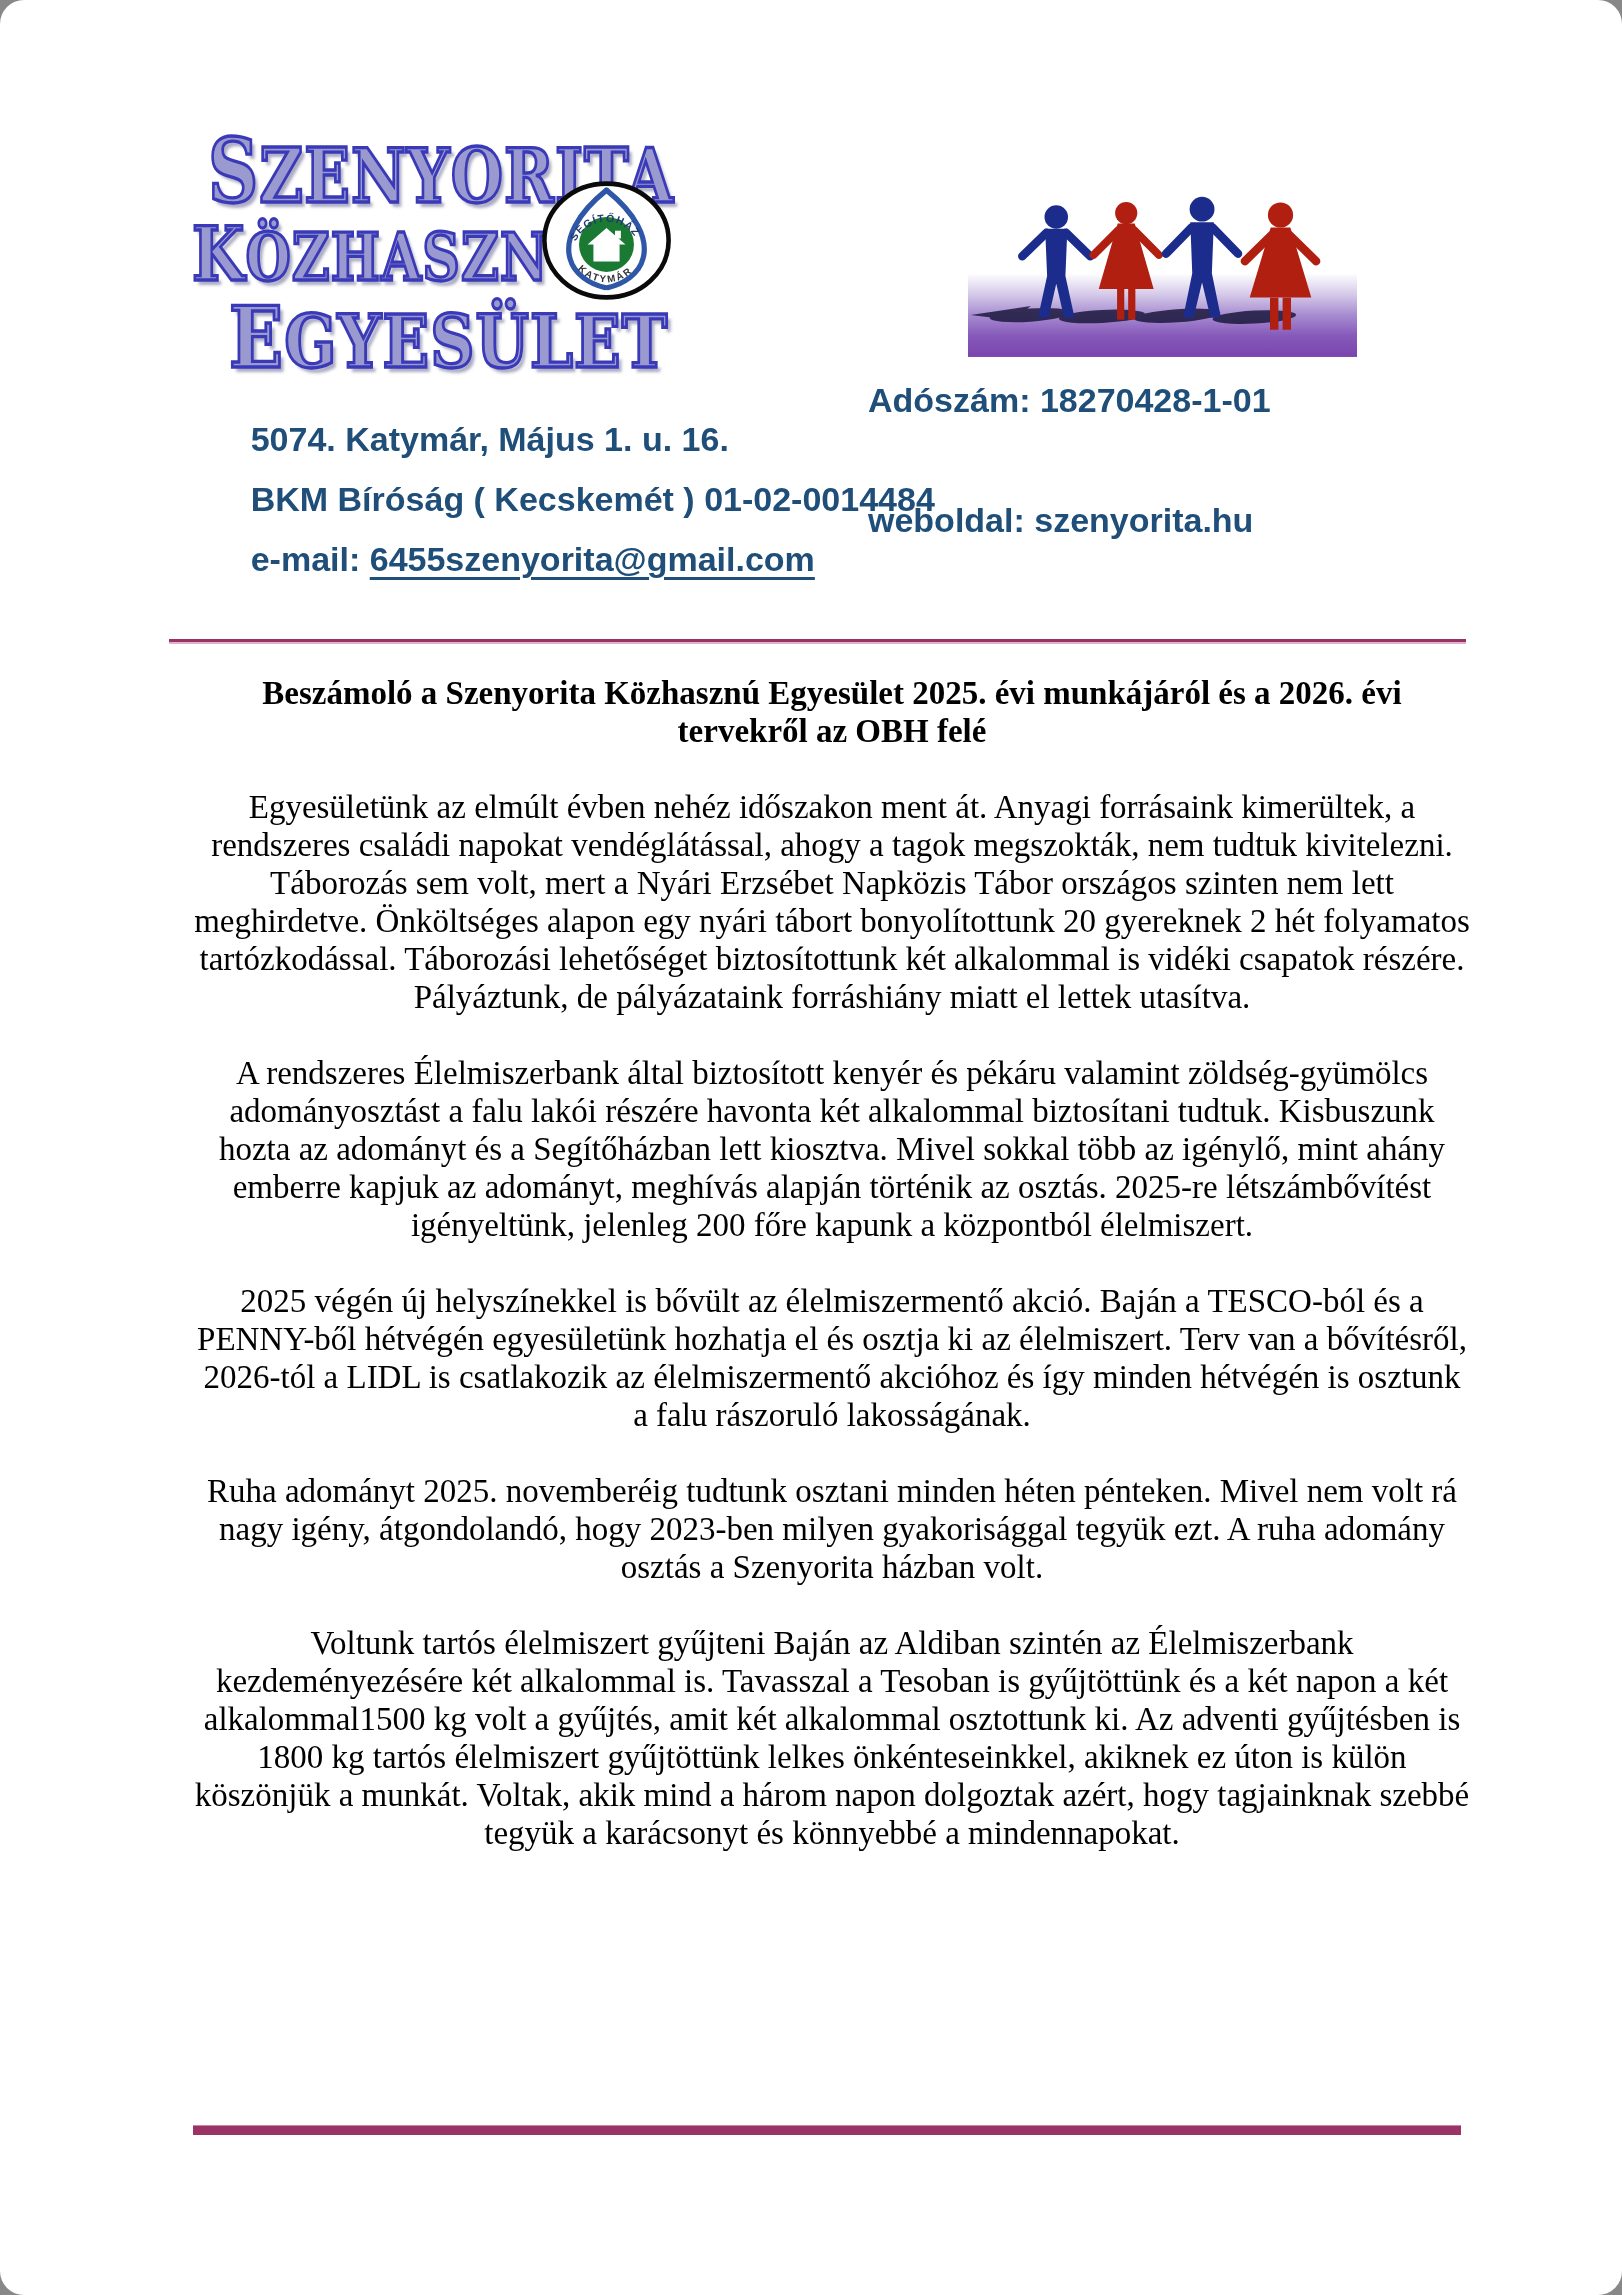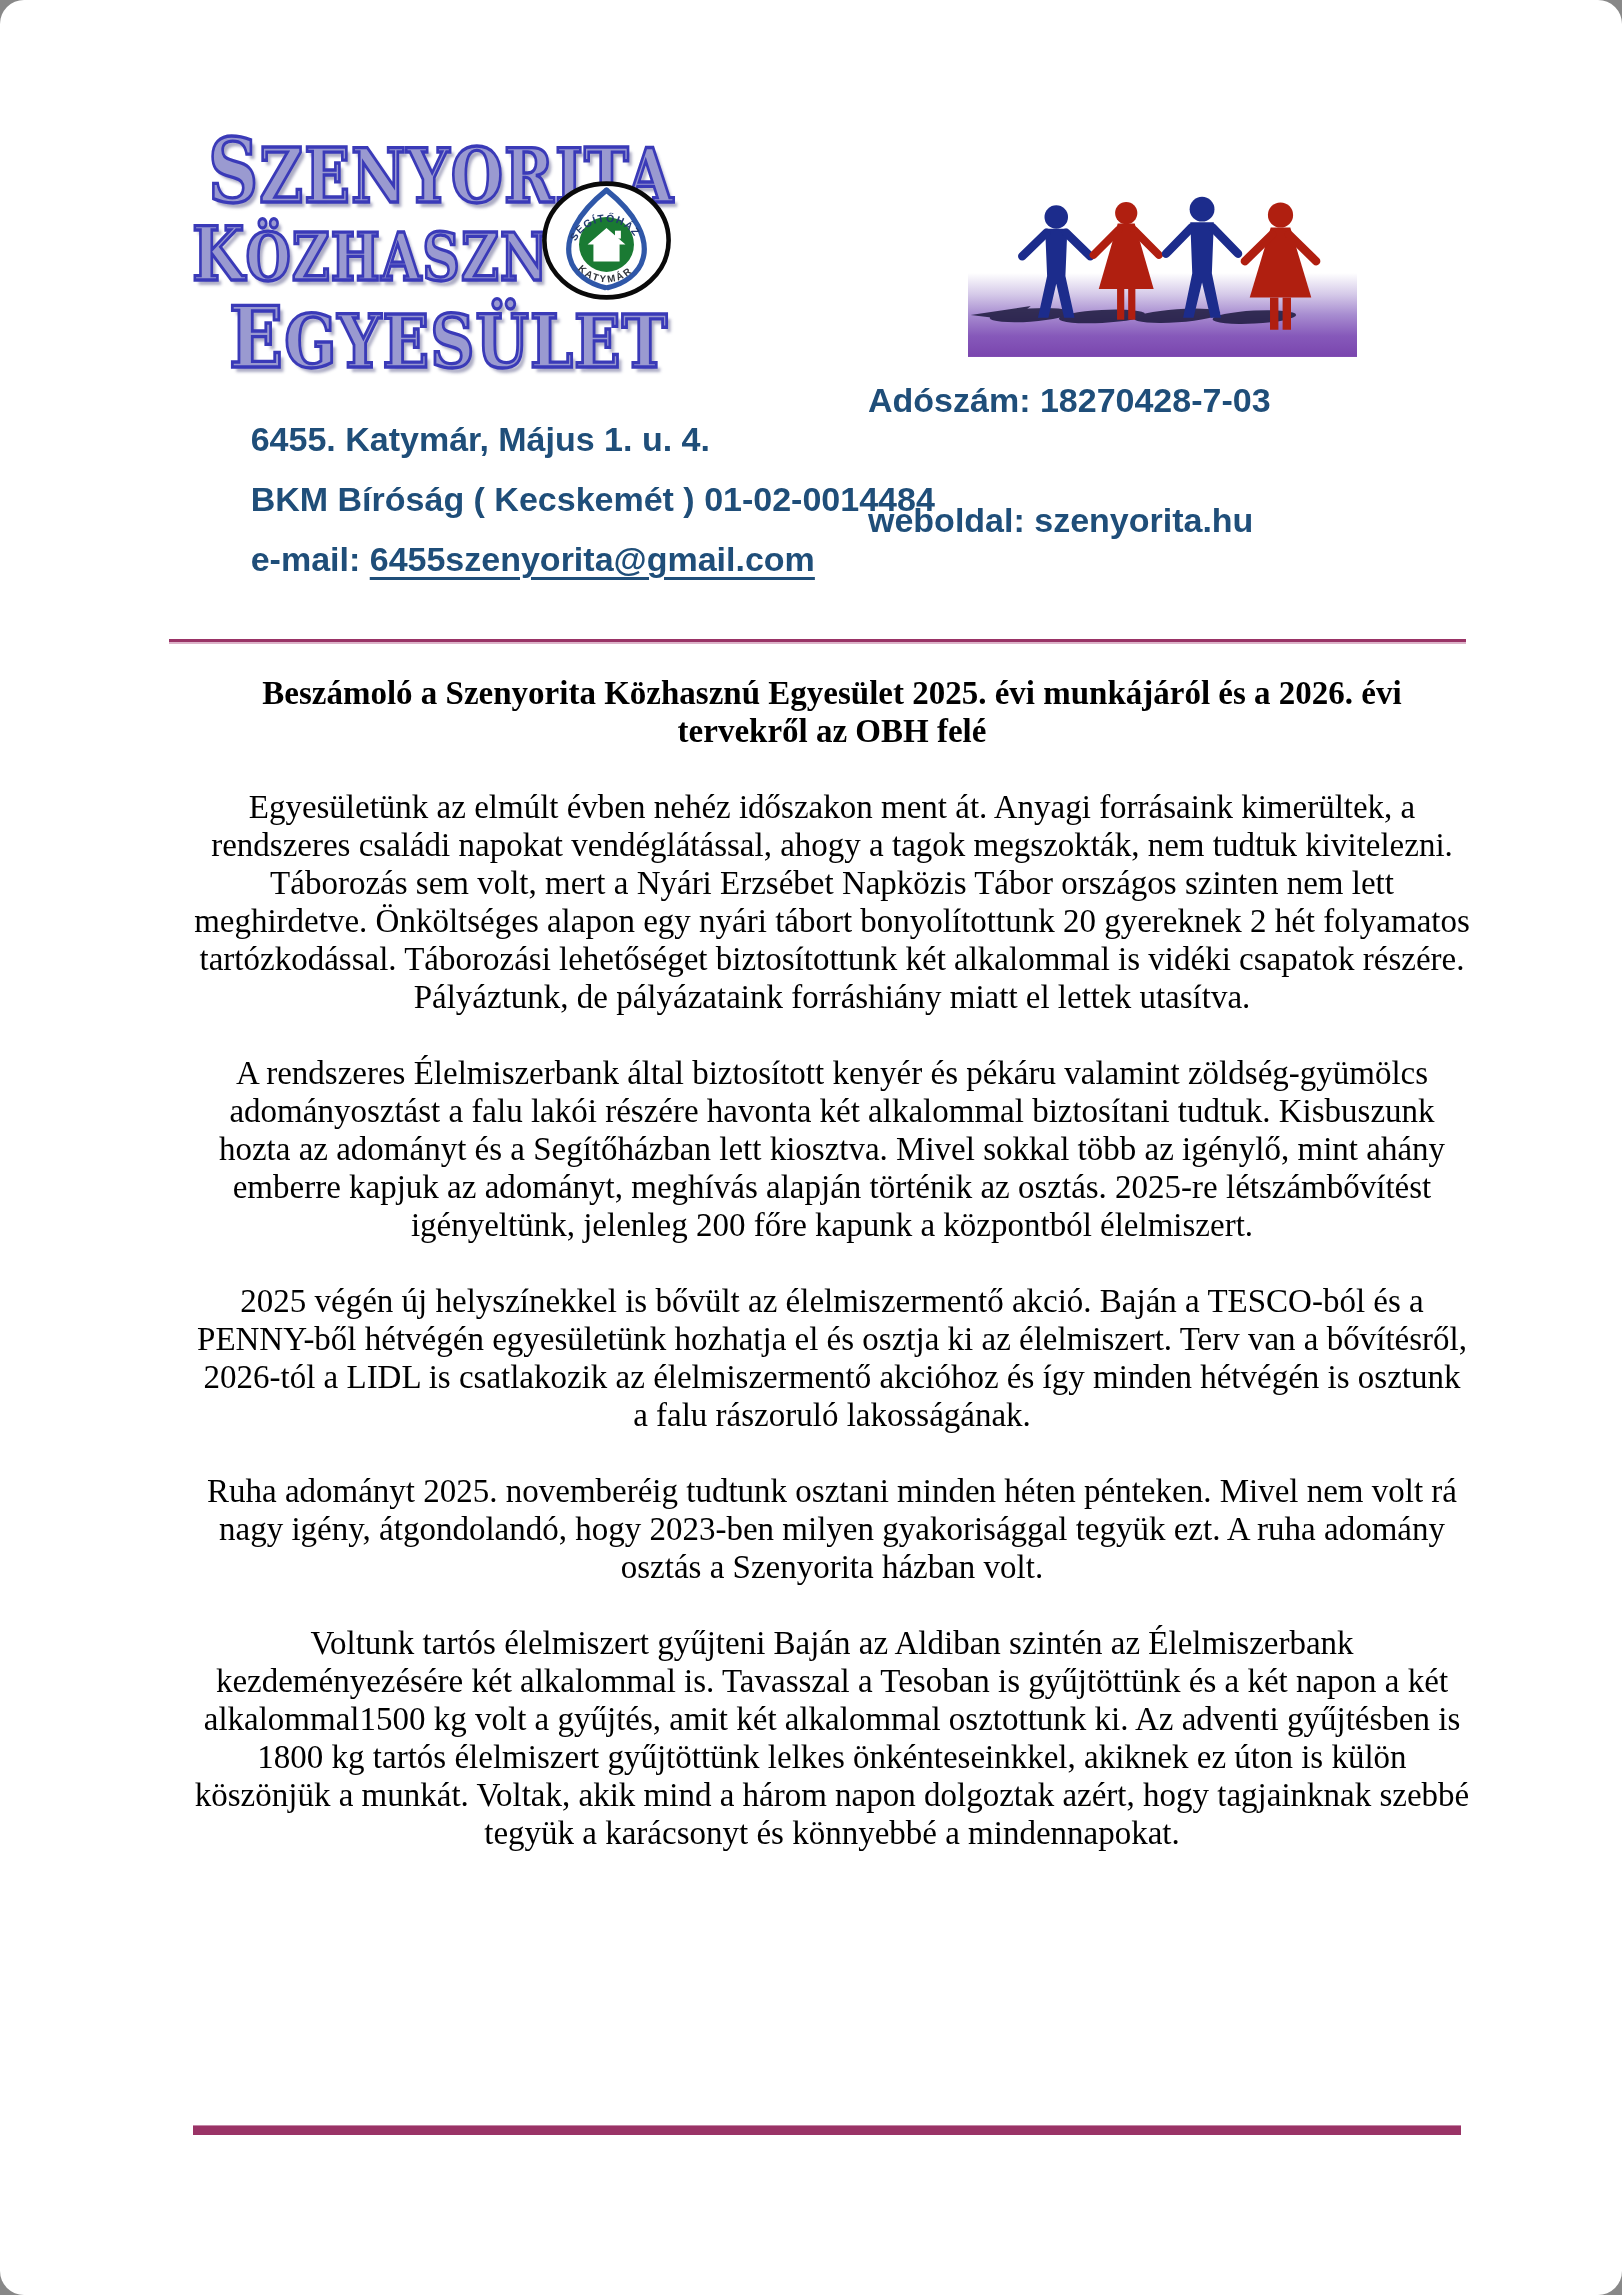--- a/index.html
+++ b/index.html
@@ -137,22 +137,22 @@
         <rect x="463" y="180" width="12" height="46"></rect>
         <rect x="481" y="180" width="12" height="46"></rect>
         <path d="M466,90 L427,128" stroke="#b01f10" stroke-width="12" stroke-linecap="round"></path>
         <path d="M490,90 L529,128" stroke="#b01f10" stroke-width="12" stroke-linecap="round"></path>
       </g>
     </svg>
   </div>
 
   <div class="contact">
     <div class="contact-row">
-      <span>6455. Katymár, Május 1. u. 4.</span>
-      <span class="contact-right">Adószám: 18270428-7-03</span>
+      <span>5074. Katymár, Május 1. u. 16.</span>
+      <span class="contact-right">Adószám: 18270428-1-01</span>
     </div>
     <div class="contact-row">
       <span>BKM Bíróság ( Kecskemét ) 01-02-0014484</span>
     </div>
     <div class="contact-row">
       <span>e-mail: </span><a class="email-link" href="#">6455szenyorita@gmail.com</a>
       <span class="contact-right">weboldal: szenyorita.hu</span>
     </div>
   </div>
 

